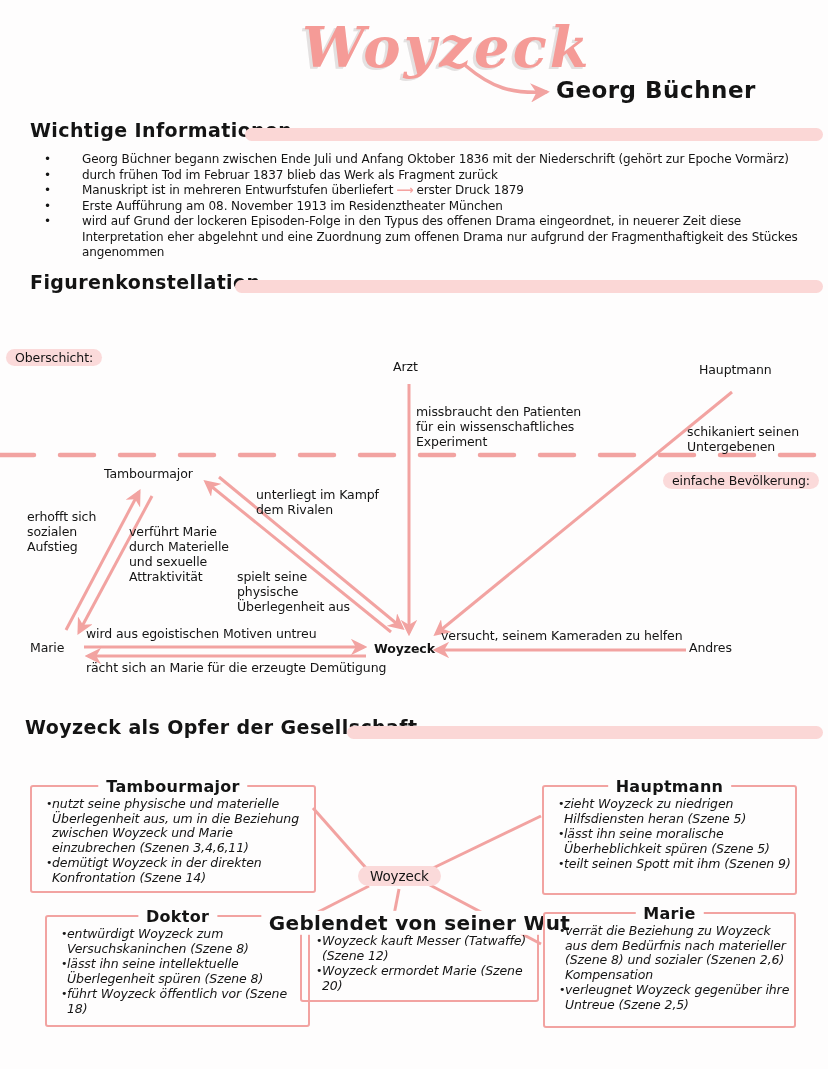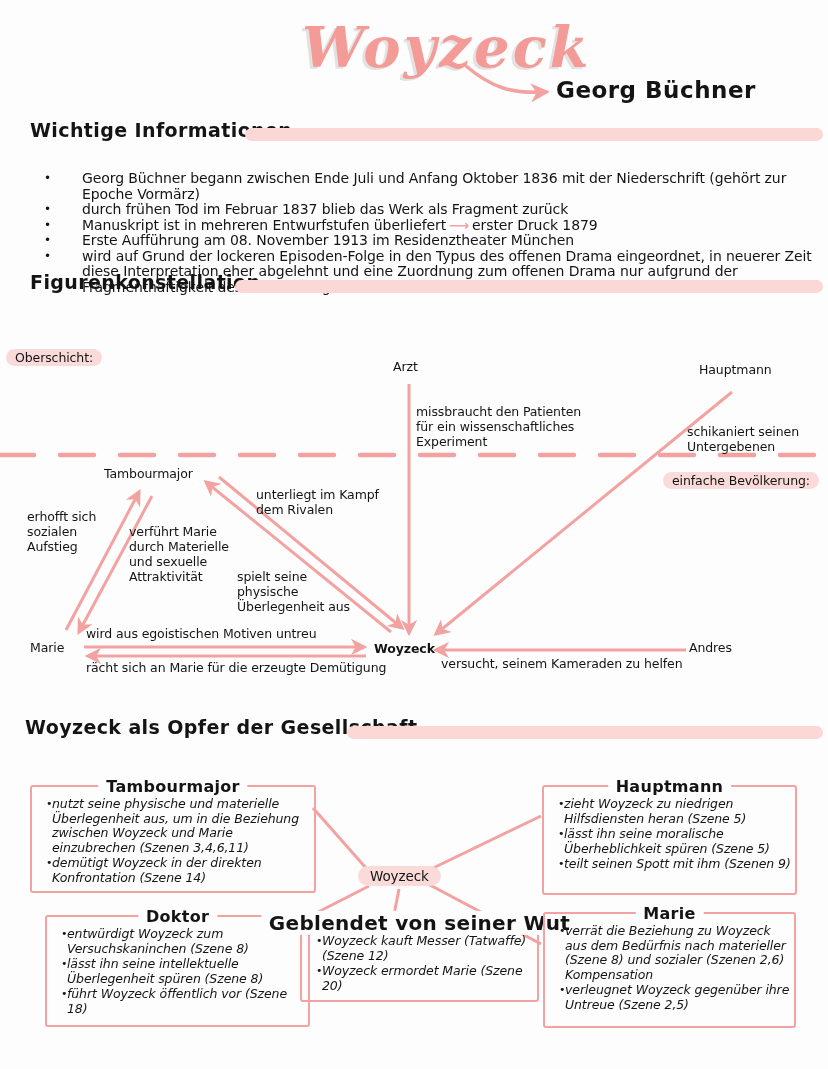--- a/index.html
+++ b/index.html
@@ -28,22 +28,22 @@
   .heading{
     position:absolute;
     font-size:19px;font-weight:bold;letter-spacing:.4px;
   }
   .bar{
     position:absolute;height:13px;border-radius:8px;
     background:#fbd7d6;
   }
   
   .info-list{
-    position:absolute;left:30px;top:171px;width:782px;
-    font-size:14px;line-height:15.5px;letter-spacing:-0.1px;
+    position:absolute;left:30px;top:152px;width:782px;
+    font-size:12px;line-height:15.5px;letter-spacing:-0.1px;
   }
   .info-item{position:relative;padding-left:52px;font-weight:500;}
   .info-item::before{
     content:"•";position:absolute;left:14px;top:0;font-size:12px;color:#141414;
   }
   .inline-arrow{color:#f4a2a0;font-weight:bold;margin:0 3px;}
   
   .dlabel{
     position:absolute;font-size:12.5px;line-height:15px;font-weight:500;
     letter-spacing:-0.1px;
@@ -139,21 +139,21 @@
 
   <div class="dlabel" style="left:104px;top:466px;">Tambourmajor</div>
   <div class="dlabel" style="left:256px;top:487px;width:125px;">unterliegt im Kampf dem Rivalen</div>
   <div class="dlabel" style="left:27px;top:509px;width:90px;">erhofft sich sozialen Aufstieg</div>
   <div class="dlabel" style="left:129px;top:524px;width:118px;">verführt Marie durch Materielle und sexuelle Attraktivität</div>
   <div class="dlabel" style="left:237px;top:569px;width:120px;">spielt seine physische Überlegenheit aus</div>
 
   <div class="dlabel" style="left:30px;top:640px;">Marie</div>
   <div class="dlabel" style="left:86px;top:626px;">wird aus egoistischen Motiven untreu</div>
   <div class="dlabel" style="left:374px;top:641px;font-weight:bold;">Woyzeck</div>
-  <div class="dlabel" style="left:441px;top:656px;">versucht, seinem Kameraden zu helfen</div>
+  <div class="dlabel" style="left:441px;top:628px;">versucht, seinem Kameraden zu helfen</div>
   <div class="dlabel" style="left:689px;top:640px;">Andres</div>
   <div class="dlabel" style="left:86px;top:660px;">rächt sich an Marie für die erzeugte Demütigung</div>
 
   <div class="heading" style="left:25px;top:716px;">Woyzeck als Opfer der Gesellschaft</div>
   <div class="bar" style="left:347px;top:726px;width:476px;"></div>
 
   <div class="center-node">Woyzeck</div>
 
   <div class="vbox" style="left:30px;top:785px;width:282px;height:104px;">
     <div class="vbox-legend">Tambourmajor</div>

